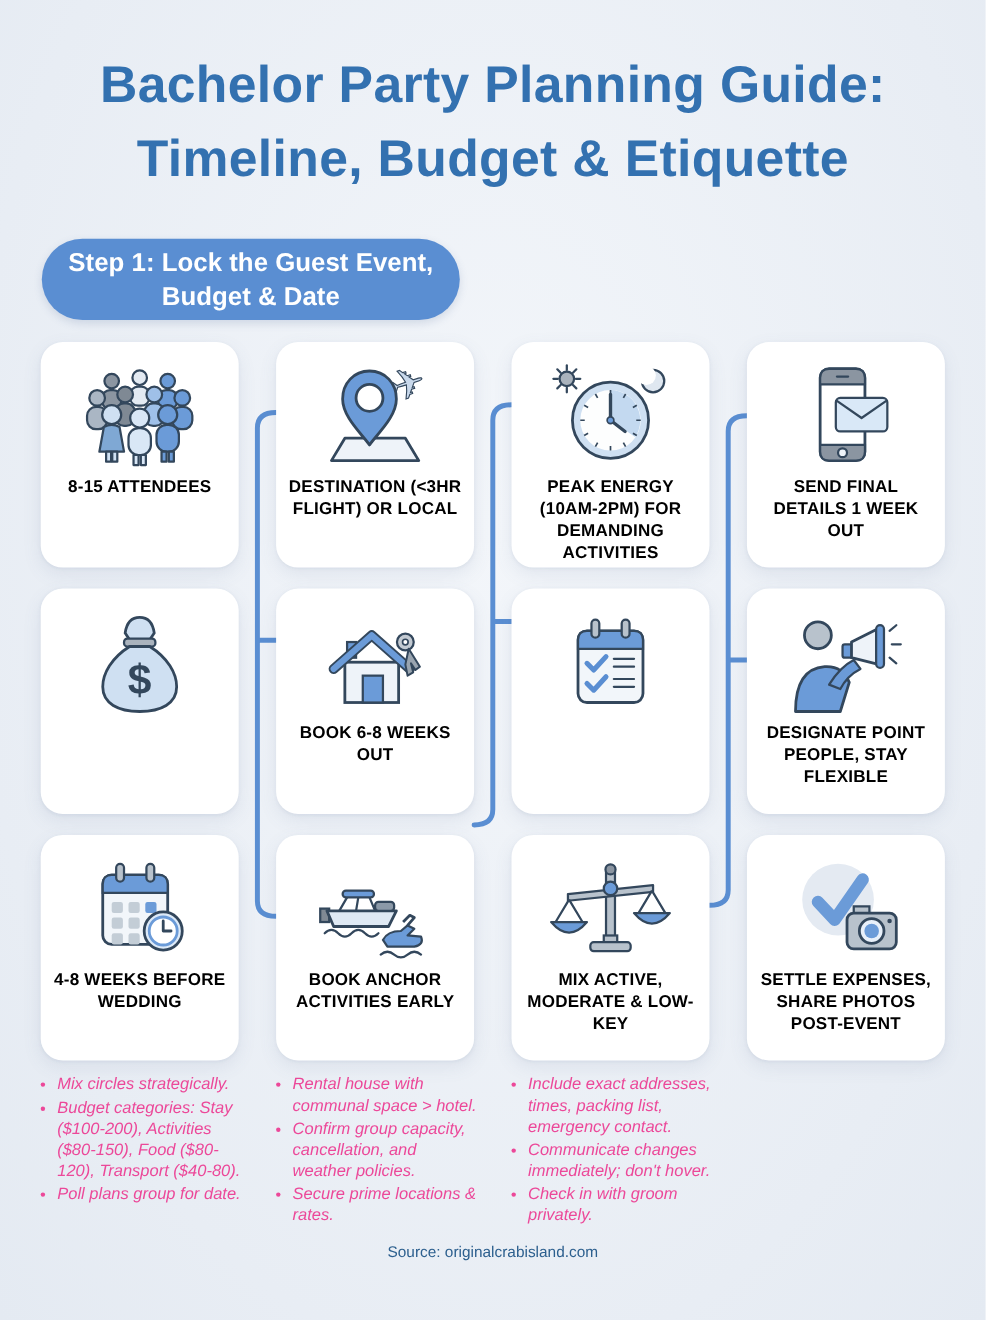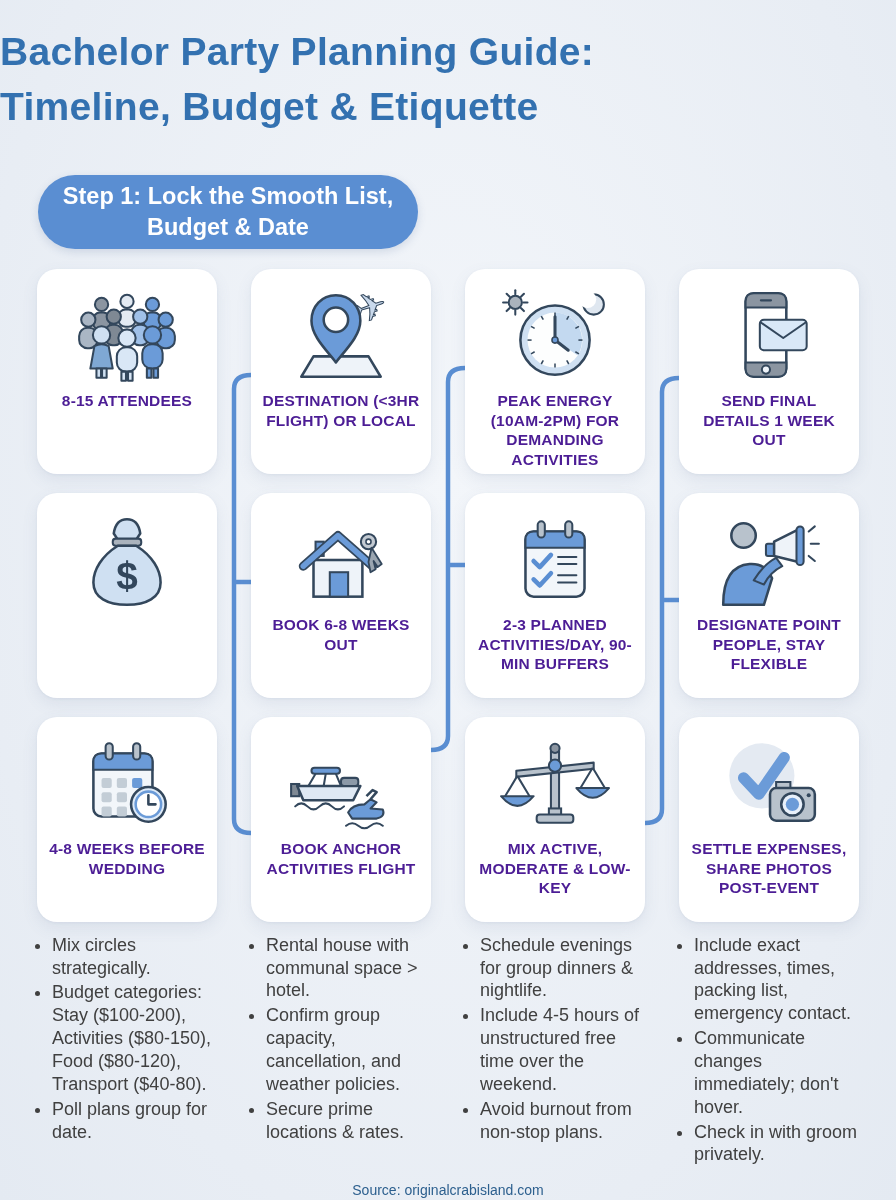--- a/index.html
+++ b/index.html
@@ -2,21 +2,21 @@
 <html><head>
 <meta charset="utf-8">
 <style>
   html,body{margin:0;padding:0;}
   body{
     width:896px;height:1200px;position:relative;overflow:hidden;
     background:radial-gradient(ellipse at 50% 40%, #f3f6fa 0%, #e8edf4 75%, #e4eaf2 100%);
     font-family:"Liberation Sans", sans-serif;
   }
   .title{
-    padding-top:24px;text-align:left;font-weight:700;font-size:39px;
+    padding-top:44px;text-align:center;font-weight:700;font-size:47px;
     line-height:1.42;color:#3371b0;letter-spacing:.3px;
   }
   .pills{display:flex;justify-content:space-between;width:820px;margin:40px auto 0;}
   .pill{
     width:380px;height:74px;background:#5a8ed2;border-radius:38px;color:#ffffff;
     font-weight:700;font-size:23.5px;line-height:1.32;display:flex;flex-direction:column;
     align-items:center;justify-content:center;text-align:center;
     box-shadow:0 3px 8px rgba(70,100,150,.18);
   }
   .connectors{position:absolute;left:0;top:0;pointer-events:none;}
@@ -26,41 +26,41 @@
   }
   .card{
     background:#ffffff;height:205px;border-radius:20px;box-sizing:border-box;
     padding:12px 10px 0;display:flex;flex-direction:column;align-items:center;
     box-shadow:0 6px 16px rgba(90,110,150,.10), 0 1px 3px rgba(90,110,150,.08);
   }
   .icon-box{height:110px;display:flex;align-items:center;justify-content:center;}
   .icn{width:112px;height:94px;}
   .card-label{
     font-weight:700;font-size:15.5px;line-height:1.28;text-align:center;
-    color:#4c1d95;letter-spacing:.2px;
+    color:#000000;letter-spacing:.2px;
   }
   .bullets{
     width:828px;margin:12px auto 0;display:grid;
     grid-template-columns:repeat(4,186px);column-gap:28px;
   }
   .bullets ul{margin:0;padding-left:18px;}
-  .bullets li{font-size:18px;line-height:1.27;color:#404040;margin:0 0 2px 0;}
+  .bullets li{font-size:15px;line-height:1.27;color:#ec4899;margin:0 0 2px 0;font-style:italic;}
   .source{text-align:center;margin-top:14px;font-size:14px;color:#2c5f8e;}
 </style>
 </head>
 <body>
 
 <div class="title">
   <div>Bachelor Party Planning Guide:</div>
   <div>Timeline, Budget &amp; Etiquette</div>
 </div>
 
 <div class="pills">
   <div class="pill">
-    <span>Step 1: Lock the Smooth List,</span>
+    <span>Step 1: Lock the Guest Event,</span>
     <span>Budget &amp; Date</span>
   </div>
 </div>
 
 <svg class="connectors" width="896" height="1200" viewBox="0 0 896 1200">
   <path d="M251,375 Q234,375 234,389 L234,819 Q234,833 251,833 M234,582 L251,582" fill="none" stroke="#5a8ed2" stroke-width="4.5" stroke-linecap="round"></path>
   <path d="M465,368 Q448,368 448,382 L448,736 Q448,750 431,750 M448,565 L465,565" fill="none" stroke="#5a8ed2" stroke-width="4.5" stroke-linecap="round"></path>
   <path d="M679,378 Q662,378 662,392 L662,809 Q662,823 645,823 M662,600 L679,600" fill="none" stroke="#5a8ed2" stroke-width="4.5" stroke-linecap="round"></path>
 </svg>
 
@@ -209,21 +209,20 @@
         <path d="M34,47 l6,6 l11,-12" fill="none" stroke="#5a8ed2" stroke-width="4.5" stroke-linecap="round" stroke-linejoin="round"></path>
         <path d="M34,65 l6,6 l11,-12" fill="none" stroke="#5a8ed2" stroke-width="4.5" stroke-linecap="round" stroke-linejoin="round"></path>
         <g stroke="#33475c" stroke-width="2" stroke-linecap="round">
           <line x1="58" y1="43" x2="76" y2="43"></line>
             <line x1="58" y1="50" x2="76" y2="50"></line>
           <line x1="58" y1="61" x2="76" y2="61"></line>
             <line x1="58" y1="68" x2="76" y2="68"></line>
         </g>
       </svg>
     </div>
-    <div class="card-label">2-3 PLANNED ACTIVITIES/DAY, 90-MIN BUFFERS</div>
   </div>
 
   <div class="card">
     <div class="icon-box">
       <svg class="icn" viewBox="0 0 110 92">
         <circle cx="30" cy="22" r="12" fill="#b8c2cc" stroke="#33475c" stroke-width="2.5"></circle>
         <path d="M10,90 Q10,52 36,50 Q52,49 58,64 L50,90 Z" fill="#6b9bd8" stroke="#33475c" stroke-width="2.5" stroke-linejoin="round"></path>
         <path d="M40,66 Q50,50 62,44 L68,52 Q56,58 50,70 Z" fill="#6b9bd8" stroke="#33475c" stroke-width="2" stroke-linejoin="round"></path>
         <rect x="52" y="30" width="9" height="12" rx="2" fill="#6b9bd8" stroke="#33475c" stroke-width="2"></rect>
         <path d="M60,28 L84,16 L84,48 L60,42 Z" fill="#eef3f9" stroke="#33475c" stroke-width="2.5" stroke-linejoin="round"></path>
@@ -269,21 +268,21 @@
         <path d="M12,48 L74,48 L67,62 L18,62 Z" fill="#dfe9f4" stroke="#33475c" stroke-width="2.5" stroke-linejoin="round"></path>
         <rect x="26" y="30" width="28" height="6" rx="3" fill="#6b9bd8" stroke="#33475c" stroke-width="2"></rect>
         <path d="M30,36 L23,48 M50,36 L55,48 M40,36 L38,48" fill="none" stroke="#33475c" stroke-width="2"></path>
         <rect x="55" y="40" width="17" height="8" rx="3" fill="#8b99a8" stroke="#33475c" stroke-width="2"></rect>
         <path d="M10,68 q6,-6 12,0 t12,0 t12,0 t12,0" fill="none" stroke="#33475c" stroke-width="2" stroke-linecap="round"></path>
         <path d="M80,58 L86,52 L90,54 L84,61" fill="none" stroke="#33475c" stroke-width="2.5" stroke-linejoin="round"></path>
         <path d="M62,74 Q66,66 78,66 L84,61 L90,64 L84,70 L96,71 Q99,78 90,80 L66,80 Z" fill="#6b9bd8" stroke="#33475c" stroke-width="2" stroke-linejoin="round"></path>
         <path d="M60,87 q6,-5 12,0 t12,0 t12,0" fill="none" stroke="#33475c" stroke-width="2" stroke-linecap="round"></path>
       </svg>
     </div>
-    <div class="card-label">BOOK ANCHOR ACTIVITIES FLIGHT</div>
+    <div class="card-label">BOOK ANCHOR ACTIVITIES EARLY</div>
   </div>
 
   <div class="card">
     <div class="icon-box">
       <svg class="icn" viewBox="0 0 110 92">
         <rect x="51" y="14" width="8" height="58" fill="#b8c2cc" stroke="#33475c" stroke-width="2"></rect>
         <circle cx="55" cy="11" r="4.5" fill="#8b95a1" stroke="#33475c" stroke-width="2"></circle>
         <path d="M17,33 L93,25 L93,31 L17,39 Z" fill="#b8c2cc" stroke="#33475c" stroke-width="2" stroke-linejoin="round"></path>
         <circle cx="55" cy="28" r="6" fill="#6b9bd8" stroke="#33475c" stroke-width="2"></circle>
         <path d="M18,38 L6,58 M18,38 L30,58" fill="none" stroke="#33475c" stroke-width="2"></path>
@@ -324,27 +323,20 @@
   </div>
   <div>
     <ul>
       <li>Rental house with communal space &gt; hotel.</li>
       <li>Confirm group capacity, cancellation, and weather policies.</li>
       <li>Secure prime locations &amp; rates.</li>
     </ul>
   </div>
   <div>
     <ul>
-      <li>Schedule evenings for group dinners &amp; nightlife.</li>
-      <li>Include 4-5 hours of unstructured free time over the weekend.</li>
-      <li>Avoid burnout from non-stop plans.</li>
-    </ul>
-  </div>
-  <div>
-    <ul>
       <li>Include exact addresses, times, packing list, emergency contact.</li>
       <li>Communicate changes immediately; don't hover.</li>
       <li>Check in with groom privately.</li>
     </ul>
   </div>
 </div>
 
 <div class="source">Source: originalcrabisland.com</div>
 
 </body></html>

